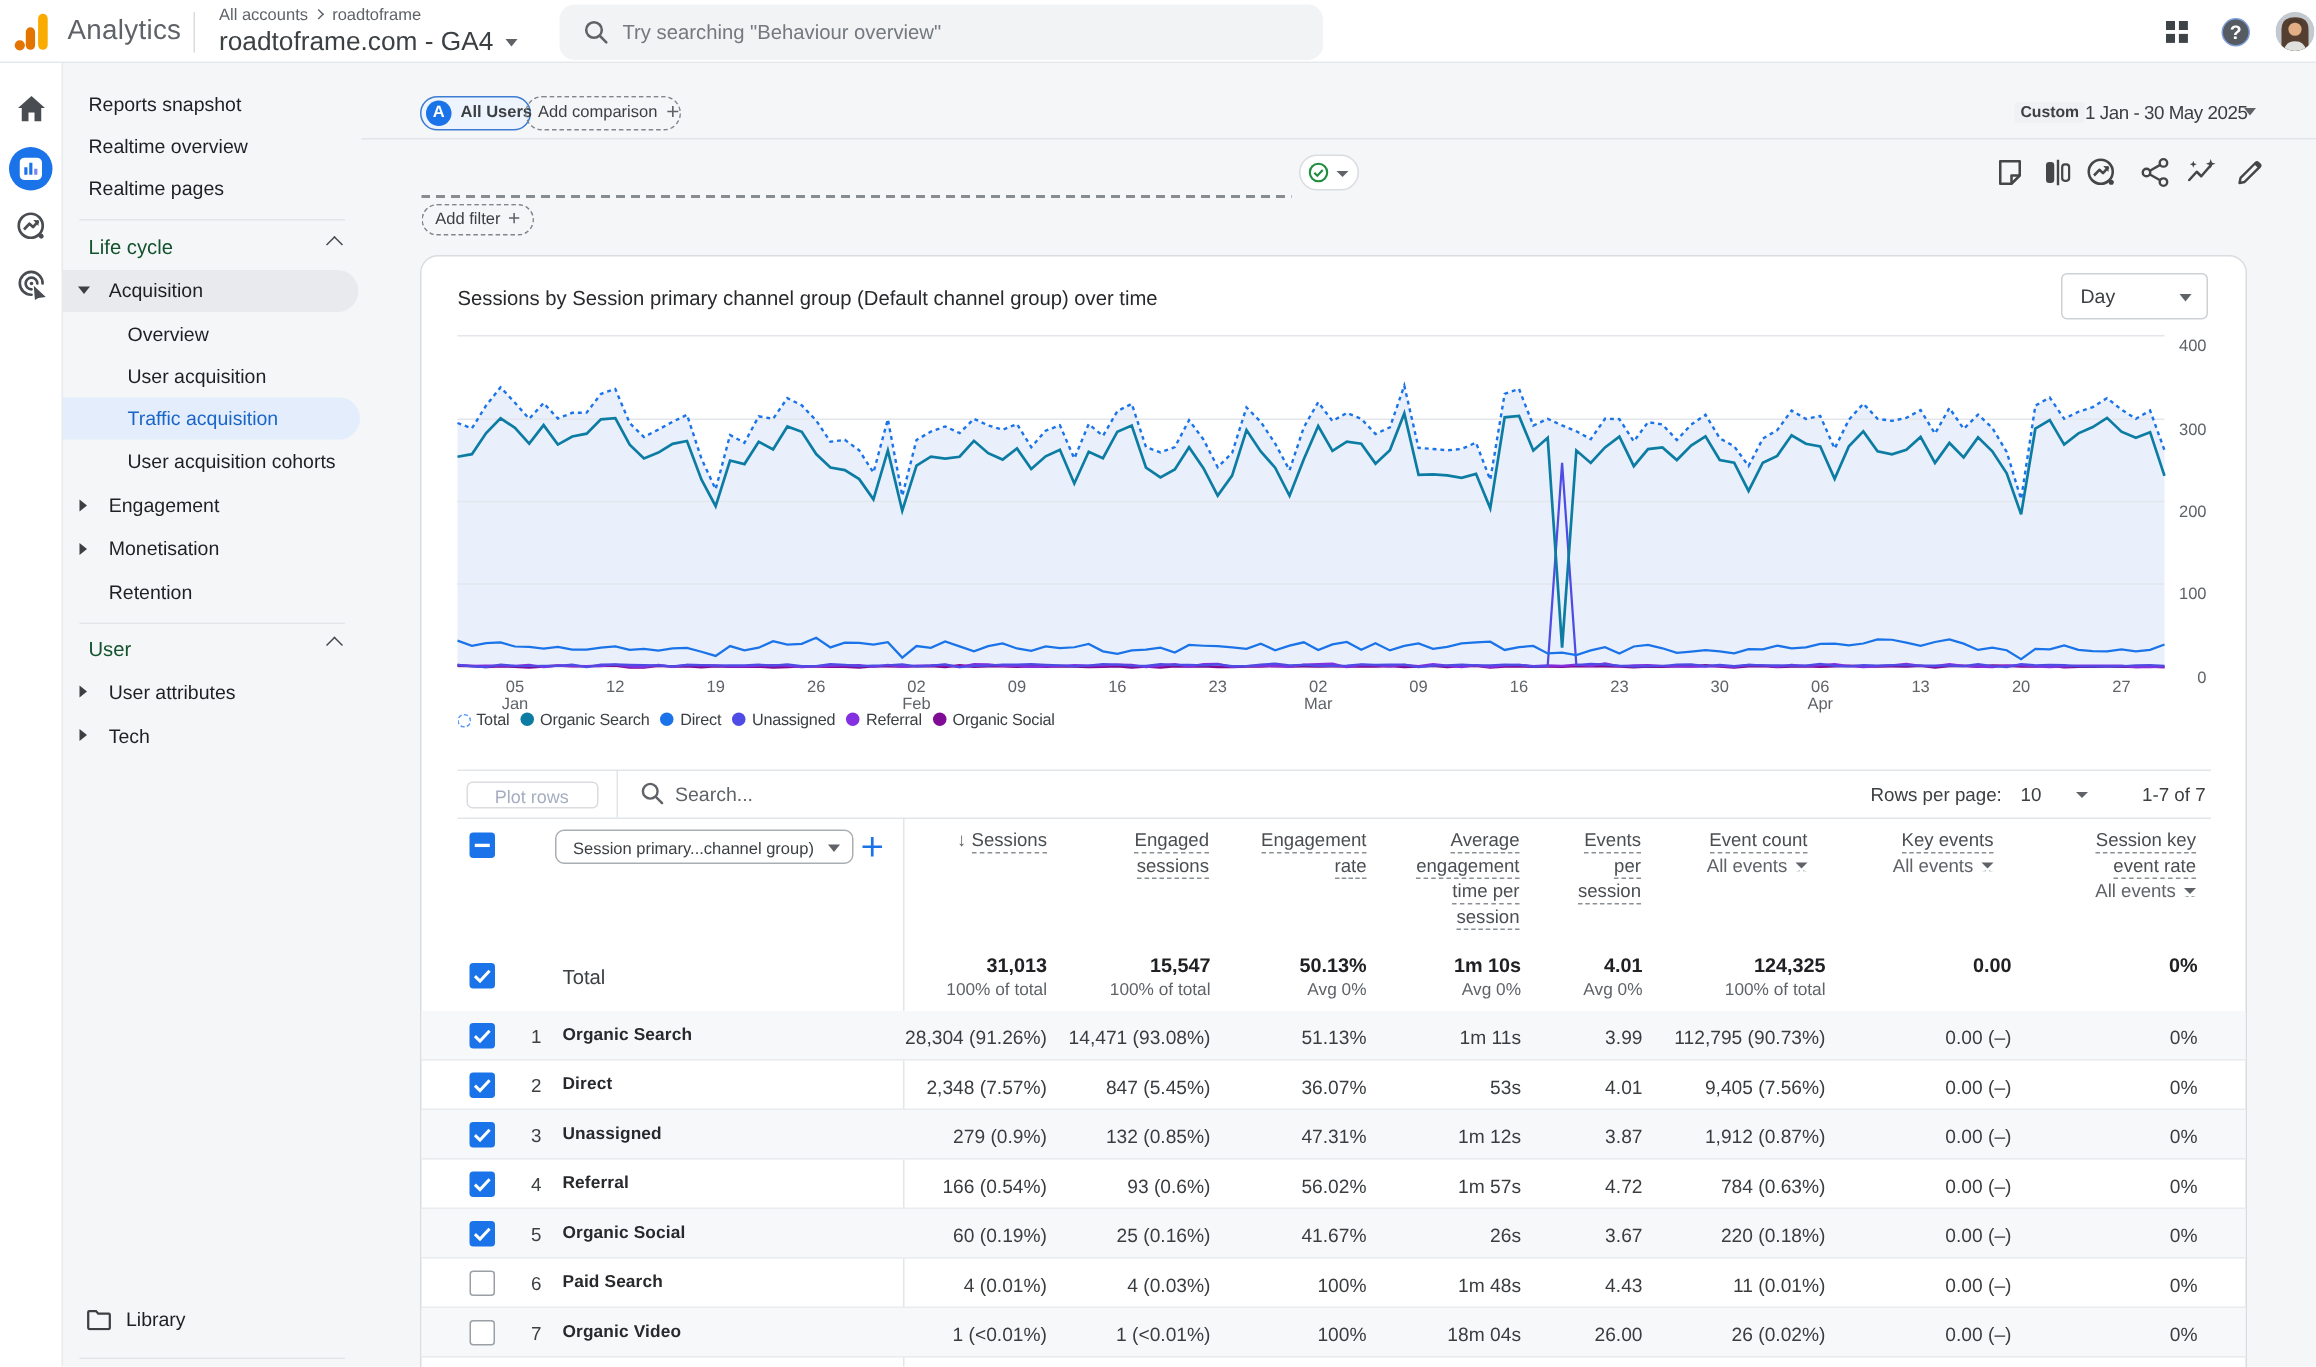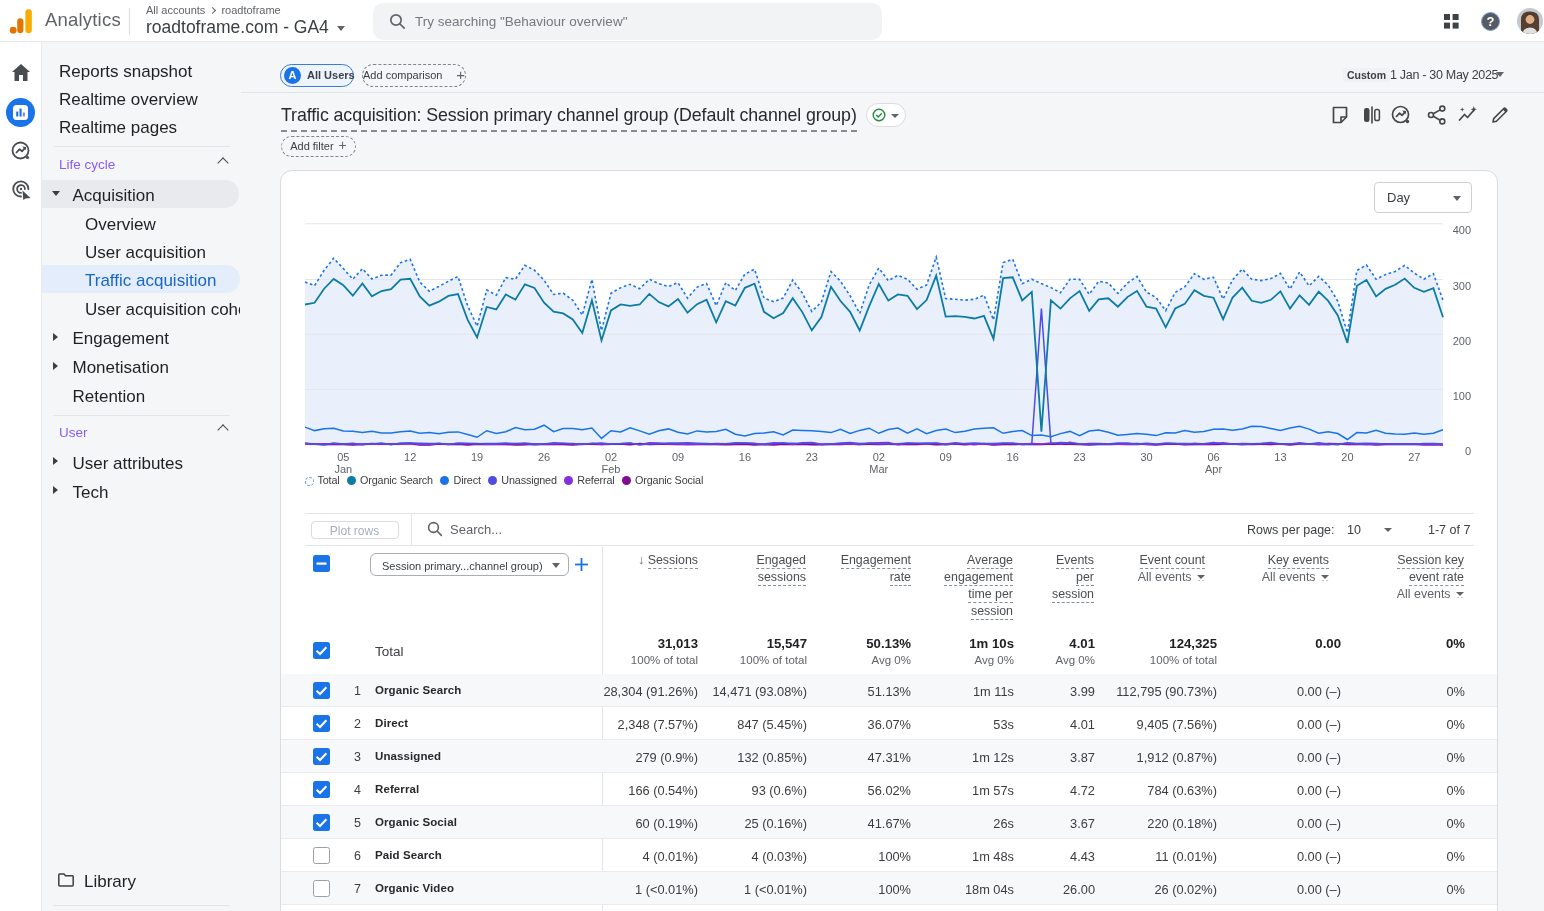--- a/index.html
+++ b/index.html
@@ -4,22 +4,22 @@
 *{margin:0;padding:0;box-sizing:border-box}
 html,body{width:1544px;height:911px;overflow:hidden;background:#fff;
  font-family:"Liberation Sans",sans-serif;-webkit-font-smoothing:antialiased}
 .abs{position:absolute}
 #topbar{position:absolute;left:0;top:0;width:1544px;height:42px;background:#fff;border-bottom:1px solid #e6e9ec}
 #rail{position:absolute;left:0;top:42px;width:42px;height:869px;background:#fff;border-right:1px solid #e8eaed}
 #nav{position:absolute;left:42px;top:42px;width:198px;height:869px;background:#f4f6f8}
 #content{position:absolute;left:240px;top:42px;width:1304px;height:869px;background:#f4f6f8}
 #card{position:absolute;left:40px;top:128px;width:1218px;height:770px;background:#fff;
  border:1px solid #dadce0;border-radius:12px 12px 0 0}
-.navtxt{position:absolute;left:17px;font-size:17px;color:#1f2023;white-space:nowrap}
-.navhead{position:absolute;left:17px;font-size:13.5px;color:#8b5cf6;white-space:nowrap}
+.navtxt{position:absolute;left:17px;font-size:13px;color:#1f2023;white-space:nowrap}
+.navhead{position:absolute;left:17px;font-size:13.5px;color:#14532d;white-space:nowrap}
 .navdiv{position:absolute;left:11px;width:177px;border-top:1px solid #e3e6e9}
 .chev{position:absolute;width:8px;height:8px;border-right:1.6px solid #454a4e;border-bottom:1.6px solid #454a4e}
 .tri-r{position:absolute;width:0;height:0;border-left:5px solid #3c4043;border-top:4px solid transparent;border-bottom:4px solid transparent}
 .tri-d{position:absolute;width:0;height:0;border-top:5px solid #3c4043;border-left:4px solid transparent;border-right:4px solid transparent}
 .caret{display:inline-block;width:0;height:0;border-top:4.5px solid #5f6368;border-left:4px solid transparent;border-right:4px solid transparent;vertical-align:middle}
 .chip{position:absolute;height:23px;border-radius:12px;font-size:12px;color:#3c4043;display:flex;align-items:center;white-space:nowrap}
 .hdr-col{position:absolute;text-align:right;font-size:12.4px;color:#4a4e52;line-height:17px}
 .hdr-col span{border-bottom:1px dashed #8a8f94;padding-bottom:1px}
 .cellr{position:absolute;text-align:right;font-size:12.8px;color:#3a3d40;white-space:nowrap}
 .cb{position:absolute;width:17px;height:17px;border-radius:2.5px}
@@ -125,26 +125,25 @@
       <path d="M1.5 1 L6 1 L7.5 2.8 L14.5 2.8 Q15.2 2.8 15.2 3.6 L15.2 12 Q15.2 13 14.3 13 L1.8 13 Q0.8 13 0.8 12 L0.8 1.8 Q0.8 1 1.5 1 Z" fill="none" stroke="#3c4043" stroke-width="1.5"></path>
     </svg>
   <div class="navtxt" style="left:42px;top:830px">Library</div>
   <div class="navdiv" style="top:863px"></div>
 </div>
 <div id="content">
   <div class="chip" style="left:40px;top:21.5px;width:74px;background:#eef4fe;border:1.5px solid #3e7cd1">
     <div style="position:absolute;left:2.7px;top:2.2px;width:17.5px;height:17.5px;border-radius:50%;background:#1a73e8;color:#fff;font-size:11px;font-weight:700;text-align:center;line-height:17.5px">A</div>
     <span style="margin-left:26px;font-weight:700;font-size:11px">All Users</span>
   </div>
-  <div class="chip" style="left:122px;top:21.5px;width:104px;border:1px dashed #80868b;justify-content:space-between">
+  <div class="chip" style="left:110px;top:21.5px;width:104px;border:1px dashed #80868b;justify-content:flex-end">
     <span style="font-size:11px">Add comparison</span>
     <span style="font-size:15px;color:#5f6368;margin-left:6px;margin-top:-2px">+</span>
   </div>
   <div class="abs" style="left:1px;top:49.5px;width:1303px;border-top:1px solid #e1e4e8"></div>
-  <div class="abs" style="left:41px;top:62.5px;font-size:17.8px;letter-spacing:-.1px;color:#27292c">Traffic acquisition: Session primary channel group (Default channel group)</div>
   <div class="abs" style="left:41px;top:87.5px;width:580px;height:2px;background:repeating-linear-gradient(90deg,#878c91 0 6px,transparent 6px 10px)"></div>
   <div class="abs" style="left:626px;top:60.5px;width:40px;height:24.5px;border:1px solid #dadce0;border-radius:12.5px;background:#fff">
     <svg class="abs" style="left:5px;top:4.5px" width="14" height="14" viewBox="0 0 14 14">
         <circle cx="7" cy="7" r="5.8" fill="none" stroke="#1e8e3e" stroke-width="1.4"></circle>
         <path d="M4.2 7.1 L6.2 9.1 L9.8 5.3" fill="none" stroke="#1e8e3e" stroke-width="1.4"></path>
       </svg>
     <div class="caret" style="position:absolute;left:24px;top:10px"></div>
   </div>
   <div class="chip" style="left:41px;top:93.5px;width:75px;height:21.5px;border:1px dashed #80868b;justify-content:center">
     <span style="font-size:11px">Add filter</span>
@@ -178,20 +177,21 @@
   <svg class="abs" style="left:1217px;top:62px" width="22" height="22" viewBox="0 0 22 22">
     <path d="M2.5 16 L7.5 10.5 L10.5 13.5 L17 6" fill="none" stroke="#444746" stroke-width="1.7" stroke-linejoin="round" stroke-linecap="round"></path>
     <path d="M16.8 2 L17.6 4.4 L20 5.2 L17.6 6 L16.8 8.4 L16 6 L13.6 5.2 L16 4.4 Z" fill="#444746"></path>
     <path d="M5.2 3.2 L5.8 4.9 L7.5 5.5 L5.8 6.1 L5.2 7.8 L4.6 6.1 L2.9 5.5 L4.6 4.9 Z" fill="#444746"></path>
   </svg>
   <svg class="abs" style="left:1249px;top:62px" width="22" height="22" viewBox="0 0 22 22">
     <path d="M4 18 L4.7 14.6 L14.8 4.5 Q15.6 3.7 16.4 4.5 L17.5 5.6 Q18.3 6.4 17.5 7.2 L7.4 17.3 L4 18 Z" fill="none" stroke="#444746" stroke-width="1.6" stroke-linejoin="round"></path>
     <path d="M13.8 5.5 L16.5 8.2 L17.5 7.2 Q18.3 6.4 17.5 5.6 L16.4 4.5 Q15.6 3.7 14.8 4.5 Z" fill="#444746"></path>
   </svg>
   <div id="card">
+<div class="abs" style="left:24px;top:20px;font-size:13.5px;color:#27292c">Sessions by Session primary channel group (Default channel group) over time</div>
 <div class="abs" style="left:1093px;top:11px;width:98px;height:31px;border:1px solid #cdd1d5;border-radius:4px">
   <div class="abs" style="left:12px;top:7px;font-size:13px;color:#3c4043">Day</div>
   <div class="tri-d" style="left:78px;top:13px;border-top-color:#5f6368"></div>
 </div>
 <svg class="abs" style="left:0;top:0" width="1216" height="340" viewBox="0 0 1216 340">
 <polygon points="24.0,111.0 33.6,114.6 43.1,99.3 52.7,87.2 62.3,97.5 71.8,108.2 81.4,97.7 90.9,108.0 100.5,104.2 110.1,104.1 119.6,91.6 129.2,88.3 138.8,111.1 148.3,120.3 157.9,115.4 167.4,110.2 177.0,105.5 186.6,134.7 196.1,155.2 205.7,119.0 215.3,124.2 224.8,106.6 234.4,108.2 243.9,94.4 253.5,99.2 263.1,109.3 272.6,123.5 282.2,122.2 291.8,129.2 301.3,144.1 310.9,108.4 320.5,159.6 330.0,122.3 339.6,116.7 349.1,113.3 358.7,117.7 368.3,108.2 377.8,112.6 387.4,115.5 397.0,111.7 406.5,127.1 416.1,116.1 425.6,112.5 435.2,134.7 444.8,111.7 454.3,119.6 463.9,103.1 473.5,98.2 483.0,127.1 492.6,130.6 502.2,127.1 511.7,109.1 521.3,122.0 530.8,140.5 540.4,131.0 550.0,100.6 559.5,110.2 569.1,124.7 578.7,142.5 588.2,113.9 597.8,97.1 607.3,109.7 616.9,104.3 626.5,108.2 636.0,118.3 645.6,113.9 655.2,86.1 664.7,127.6 674.3,128.3 683.8,129.2 693.4,128.3 703.0,124.1 712.5,148.9 722.1,91.6 731.7,88.3 741.2,112.7 750.8,108.2 760.4,112.6 769.9,116.5 779.5,121.8 789.0,108.2 798.6,108.4 808.2,123.3 817.7,110.4 827.3,112.0 836.9,122.4 846.4,112.1 856.0,105.5 865.5,121.2 875.1,126.5 884.7,139.7 894.2,121.4 903.8,115.8 913.4,102.7 922.9,108.3 932.5,106.3 942.1,128.1 951.6,108.8 961.2,98.1 970.7,108.2 980.3,109.6 989.9,107.6 999.4,102.4 1009.0,118.1 1018.6,101.0 1028.1,114.9 1037.7,105.4 1047.2,114.2 1056.8,130.3 1066.4,161.8 1075.9,99.4 1085.5,94.0 1095.1,108.2 1104.6,103.5 1114.2,100.4 1123.7,94.4 1133.3,102.1 1142.9,108.2 1152.4,102.7 1162.0,129.2 1162.0,274.0 24.0,274.0" fill="#e9f0fc"></polygon>
 <line x1="24" y1="52.8" x2="1162" y2="52.8" stroke="#e3e6ea" stroke-width="1"></line>
 <text x="1190" y="63.0" text-anchor="end" font-size="11" fill="#5f6368">400</text>
 <line x1="24" y1="108.5" x2="1162" y2="108.5" stroke="#e3e6ea" stroke-width="1"></line>
 <text x="1190" y="118.7" text-anchor="end" font-size="11" fill="#5f6368">300</text>

